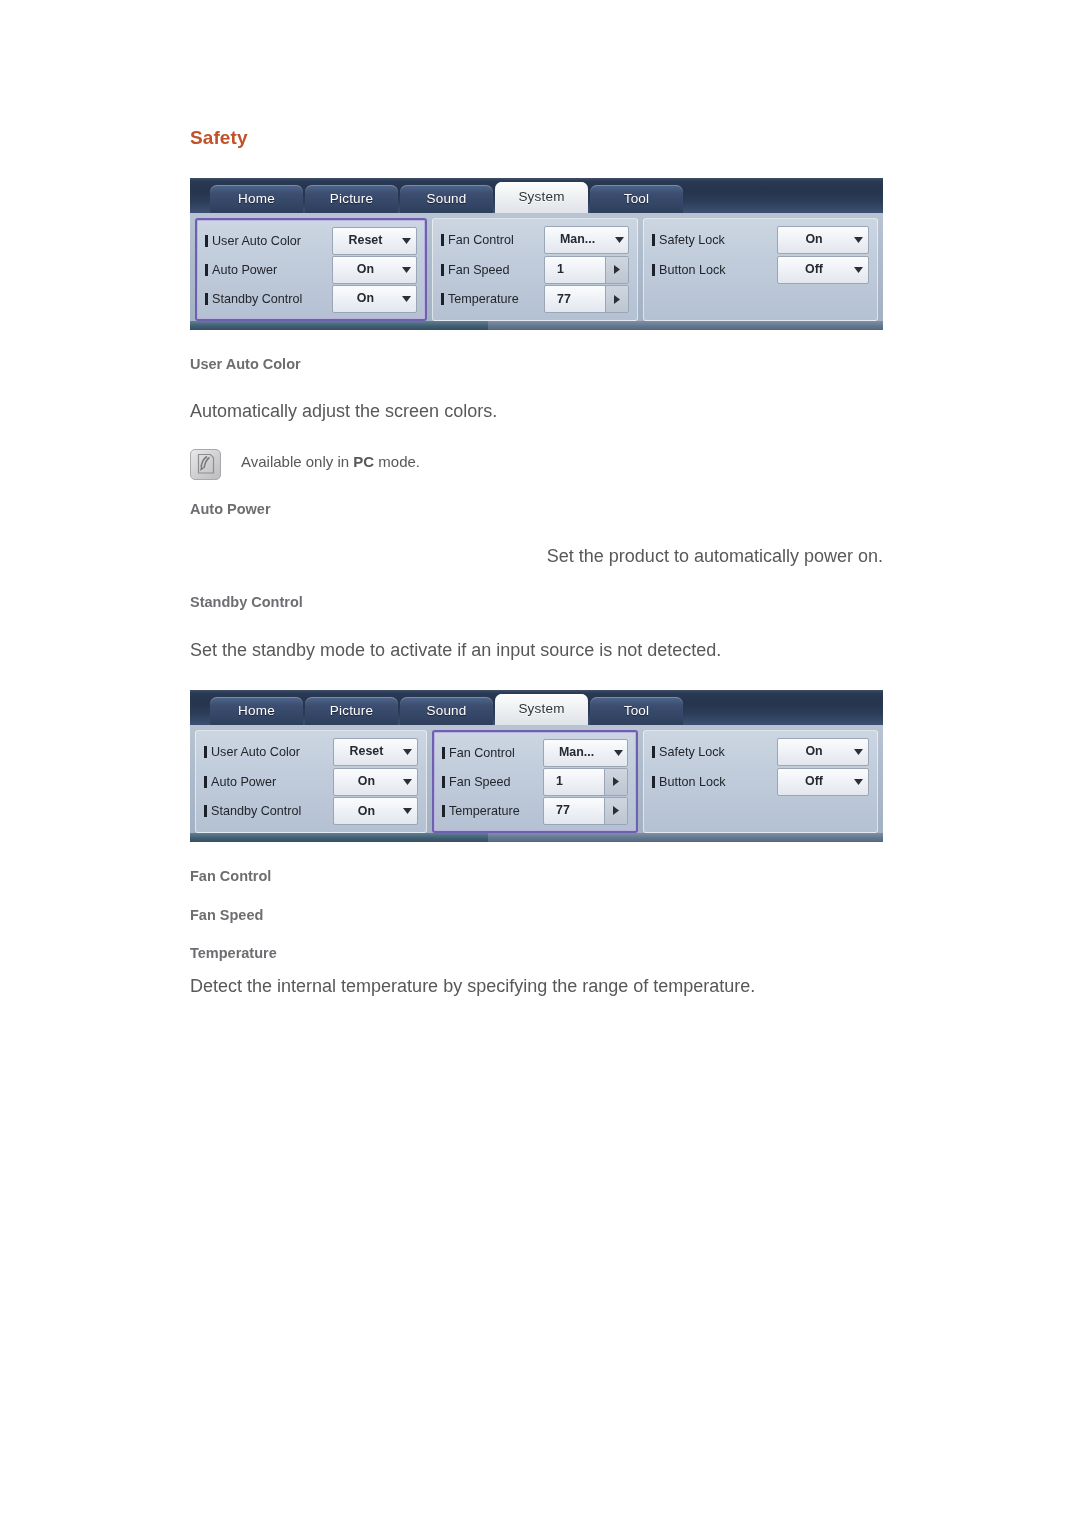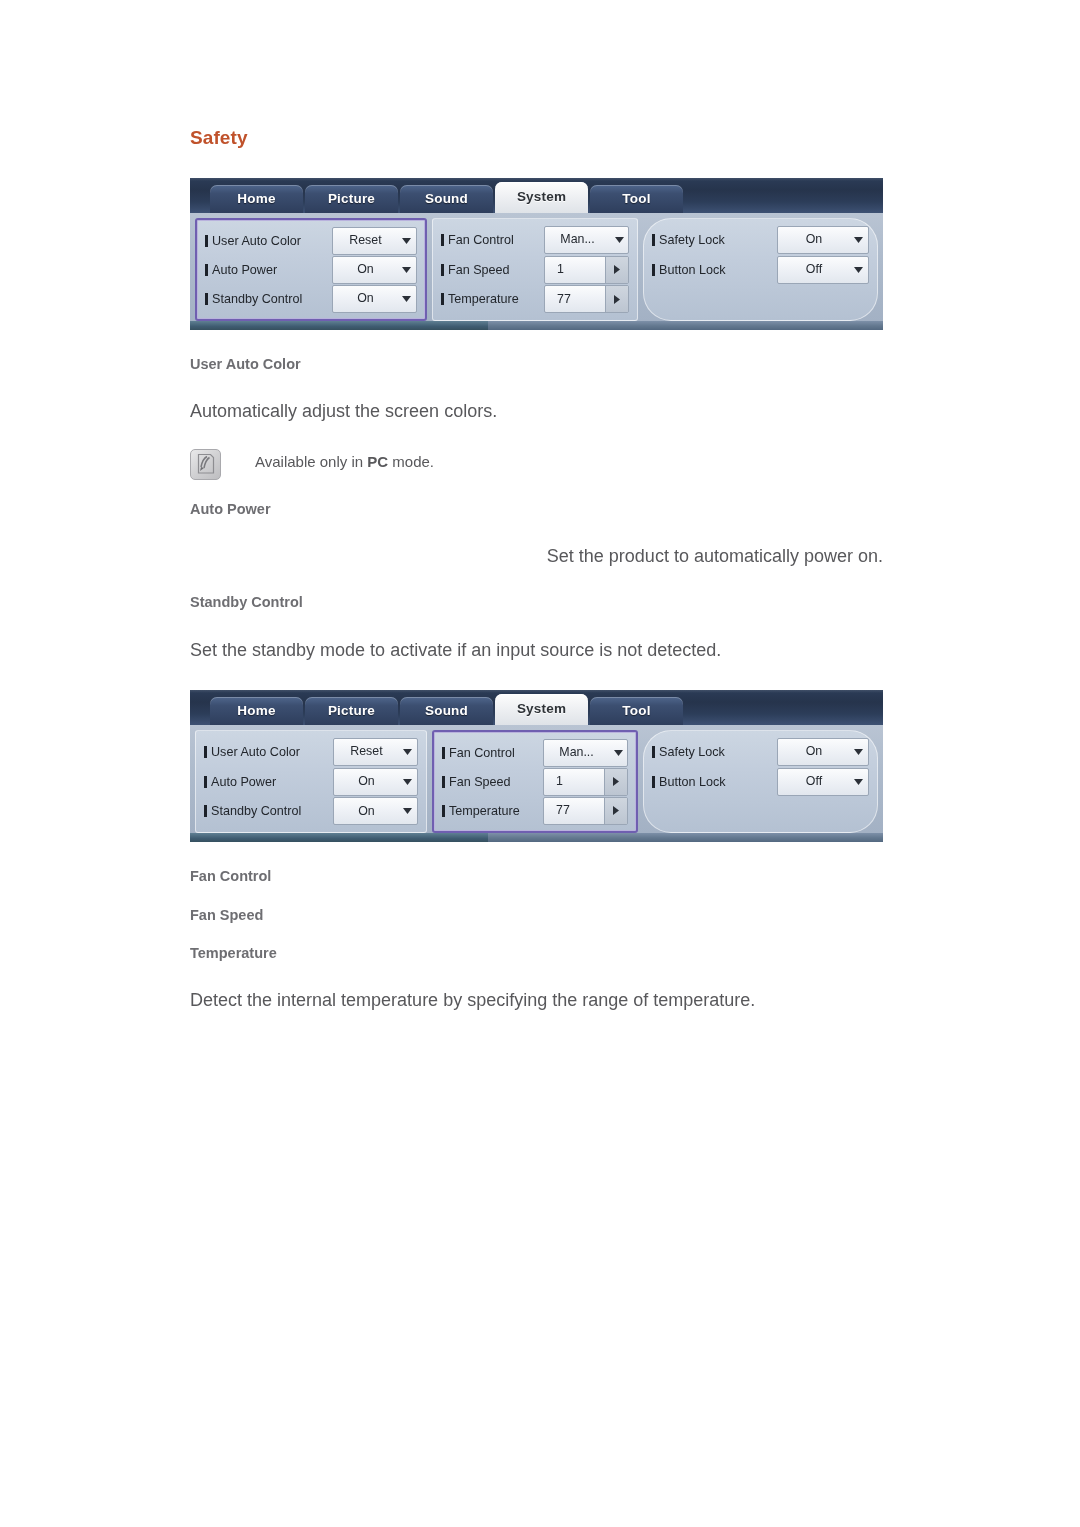--- a/index.html
+++ b/index.html
@@ -50,21 +50,20 @@
     color: #58585b;
     font-size: 18px;
     line-height: 1.62;
     font-weight: normal;
   }
 
   
   .note-row {
     display: flex;
     align-items: flex-start;
-    gap: 14px;
   }
   .note-icon {
     width: 29px;
     height: 29px;
     flex: 0 0 29px;
     border-radius: 5px;
     background: linear-gradient(140deg,#e9e9ea 0%, #d2d2d4 48%, #bdbdc0 100%);
     border: 1px solid #a9a9ad;
     position: relative;
     overflow: hidden;
@@ -101,21 +100,21 @@
     position:absolute; left:0; right:0; top:0; height:3px;
     background: linear-gradient(180deg, rgba(255,255,255,0.10), rgba(255,255,255,0));
   }
   .tab {
     height: 28px;
     line-height: 27px;
     padding: 0 0;
     width: 93px;
     text-align: center;
     font-size: 13.5px;
-    font-weight: bold;
+    font-weight: normal;
     color: #ffffff;
     border-radius: 7px 7px 0 0;
     background: linear-gradient(180deg,#4f668c 0%, #3c4f71 30%, #2e3e5c 100%);
     box-shadow: inset 0 1px 0 rgba(255,255,255,0.25);
     margin-right: 2px;
     position: relative;
     letter-spacing: 0.2px;
     text-shadow: 0 1px 1px rgba(0,0,0,0.55);
     box-sizing: border-box;
   }
@@ -153,21 +152,21 @@
     border-radius: 3px;
     box-sizing: border-box;
     padding: 6px 8px 6px 8px;
     position: relative;
     display: flex;
     flex-direction: column;
     justify-content: space-around;
   }
   .panel.p1 { width: 233px; }
   .panel.p2 { width: 207px; margin-left: 5px; }
-  .panel.p3 { width: 236px; margin-left: 5px; border-radius: 28px; }
+  .panel.p3 { width: 236px; margin-left: 5px; }
   .panel.highlight {
     border: 2px solid #6f5fb0;
     box-shadow: 0 0 0 1px #b9b2dd inset;
   }
 
   .row {
     display: flex;
     align-items: center;
     height: 30px;
   }
@@ -190,20 +189,21 @@
   
   .ctl {
     height: 28px;
     background: linear-gradient(180deg,#fbfcfd 0%, #eef1f6 50%, #e2e7ee 100%);
     border: 1px solid #9aa6b6;
     border-radius: 2px;
     display: flex;
     align-items: center;
     box-sizing: border-box;
     flex: 0 0 auto;
+    font-weight: bold;
   }
   .ctl .val {
     flex: 1 1 auto;
     text-align: center;
     font-size: 12.4px;
     color: #252a31;
     line-height: 19px;
   }
   .ctl .caret {
     width: 18px;
@@ -544,17 +544,17 @@
           <div class="foot-accent"></div>
         </div>
       </div>
 
 
       <div style="margin-top:27px;" class="sub-heading">Fan Control</div>
 
       <div style="margin-top:24px;" class="sub-heading">Fan Speed</div>
 
       <div style="margin-top:24px;" class="sub-heading">Temperature</div>
-      <div style="margin-top:25px;" class="body-text">Detect the internal temperature by specifying the range of temperature.</div>
+      <div style="margin-top:11px;" class="body-text">Detect the internal temperature by specifying the range of temperature.</div>
     </div>
 
   </div>
 </div>
 
 </body></html>

